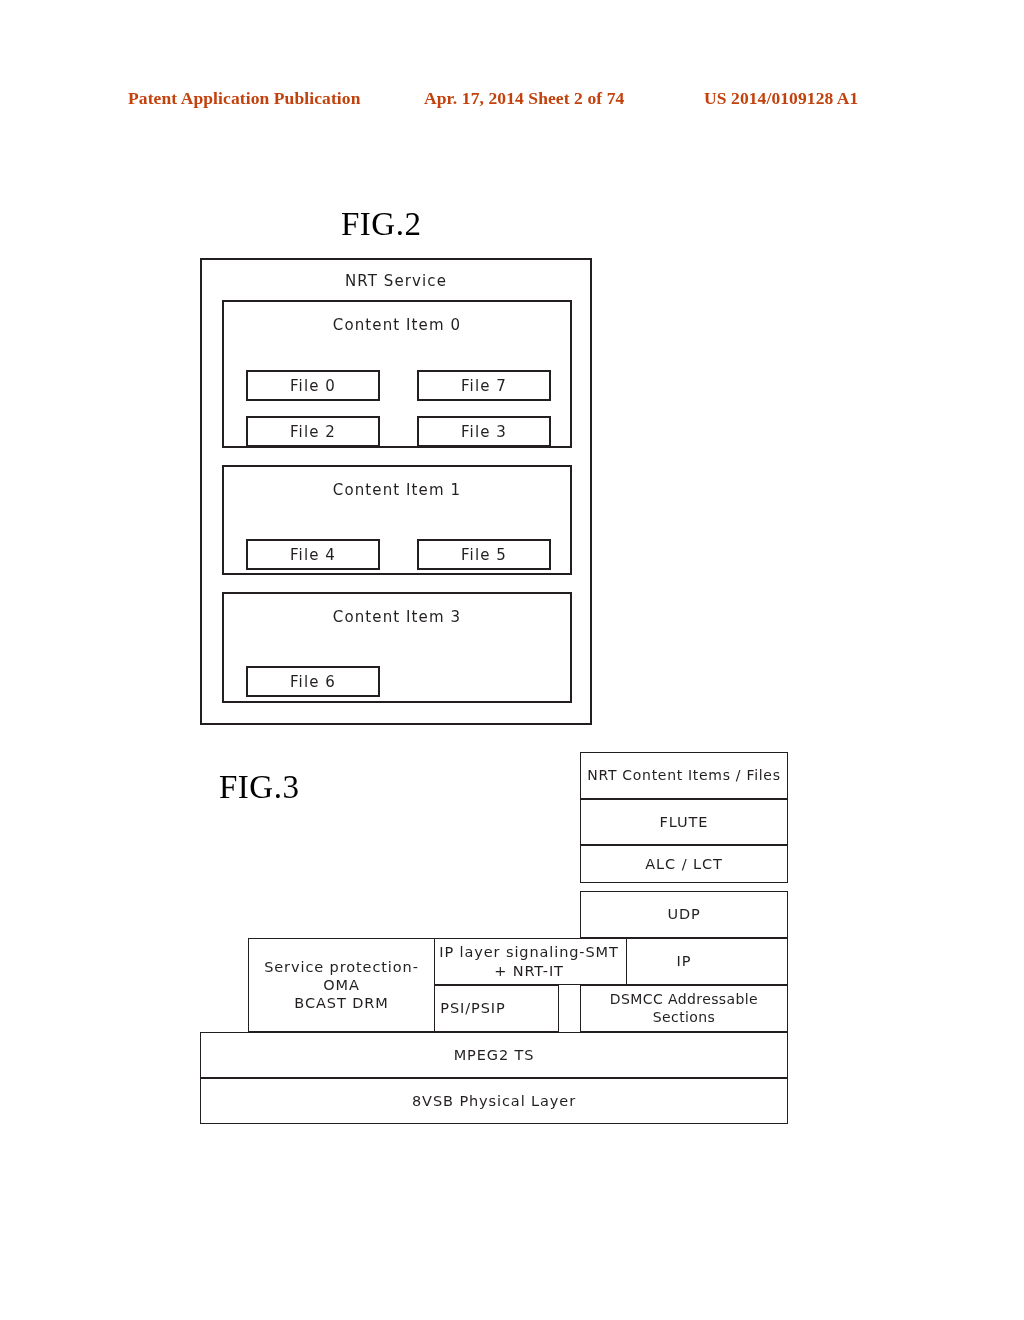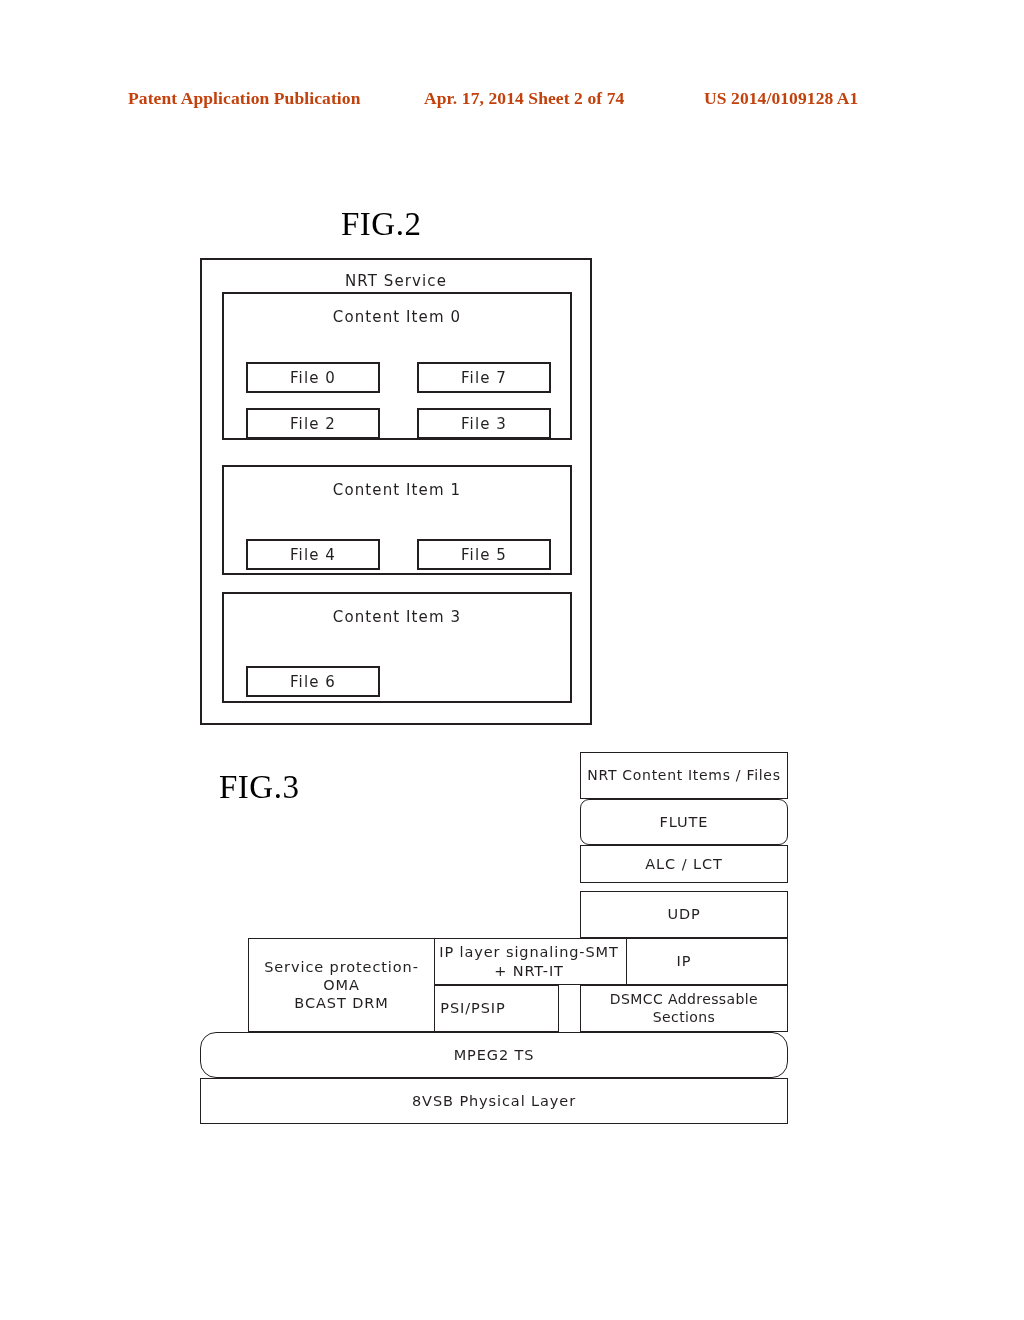--- a/index.html
+++ b/index.html
@@ -68,21 +68,21 @@
   
   #nrt-service-box      { left: 200px;  top: 258px;  width: 392px;  height: 467px; }
   #nrt-service-title    { top: 12px; }
 
   .content-item-box {
     position: absolute;
     box-sizing: border-box;
     border: 2px solid #231f20;
     background: #ffffff;
   }
-  #content-item-0-box   { left: 222px; top: 292px; width: 350px; height: 148px; padding-left: 28px; }
+  #content-item-0-box   { left: 222px; top: 300px; width: 350px; height: 148px; padding-left: 28px; }
   #content-item-1-box   { left: 222px; top: 465px; width: 350px; height: 110px; }
   #content-item-3-box   { left: 222px; top: 592px; width: 350px; height: 111px; }
 
   .content-item-title   { top: 14px; }
 
   .file-box {
     position: absolute;
     box-sizing: border-box;
     border: 2px solid #231f20;
     background: #ffffff;
@@ -114,37 +114,37 @@
     color: #231f20;
     display: flex;
     align-items: center;
     justify-content: center;
     text-align: center;
     line-height: 1.25;
     white-space: pre-line;
   }
   
   #cell-nrt-content  { left: 580px; top: 752px;  width: 208px; height: 47px; }
-  #cell-flute        { left: 580px; top: 799px;  width: 208px; height: 46px; border-radius: 9px; }
+  #cell-flute        { left: 580px; top: 799px;  width: 208px; height: 46px; }
   #cell-alclct       { left: 580px; top: 845px;  width: 208px; height: 38px; }
   #cell-udp          { left: 580px; top: 891px;  width: 208px; height: 47px; }
   #cell-ip           { left: 580px; top: 938px;  width: 208px; height: 47px; }
   #cell-dsmcc        { left: 580px; top: 985px;  width: 208px; height: 47px; }
   #cell-dsmcc        { font-size: 14px; letter-spacing: .4px; }
   #cell-nrt-content  { font-size: 14px; letter-spacing: .7px; }
 
   
   #cell-ip-signaling { left: 387px; top: 938px; width: 196px; height: 47px; margin-left: 44px; }
   #cell-psipsip      { left: 387px; top: 985px; width: 172px; height: 47px; }
 
   
   #cell-service-prot { left: 200px; top: 938px; width: 187px; height: 94px; margin-left: 48px; }
 
   
-  #cell-mpeg2ts      { left: 200px; top: 1032px; width: 588px; height: 46px; border-radius: 16px; }
+  #cell-mpeg2ts      { left: 200px; top: 1032px; width: 588px; height: 46px; }
   #cell-8vsb         { left: 200px; top: 1078px; width: 588px; height: 46px; }
 </style>
 </head>
 <body>
 
 <div class="page-header">
   <span class="hdr-left">Patent Application Publication</span>
   <span class="hdr-mid">Apr. 17, 2014  Sheet 2 of 74</span>
   <span class="hdr-right">US 2014/0109128 A1</span>
 </div>

